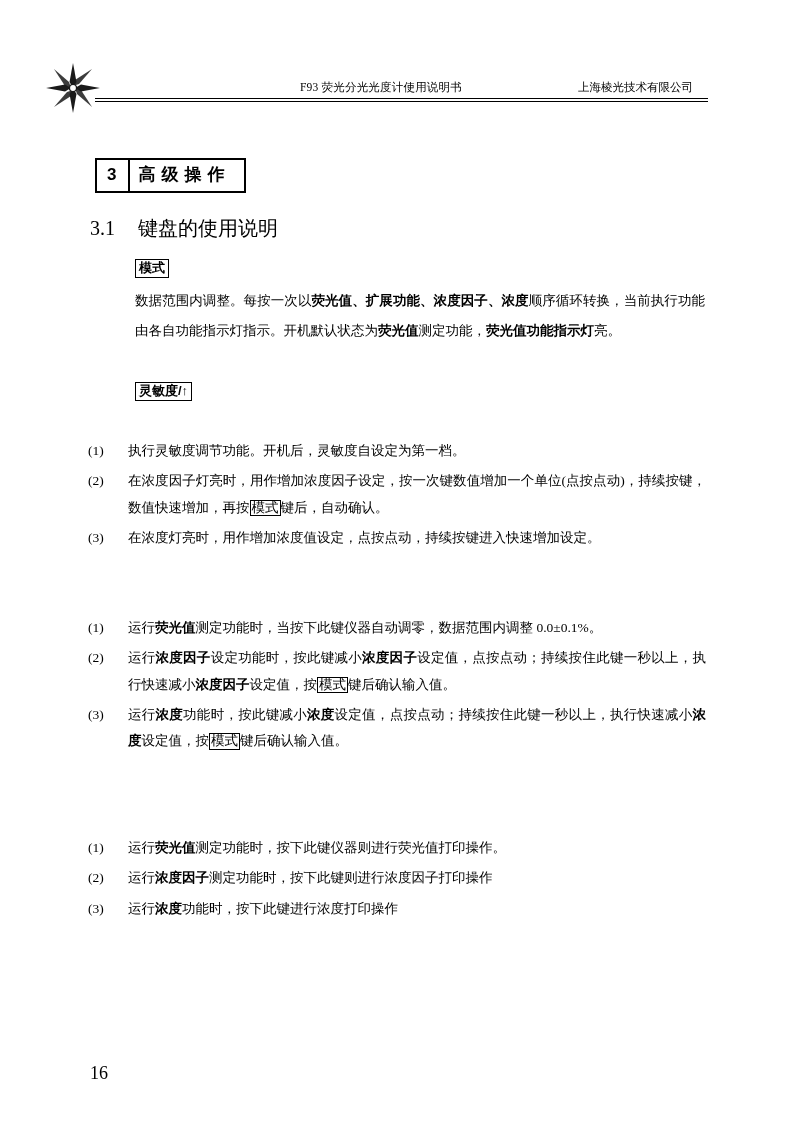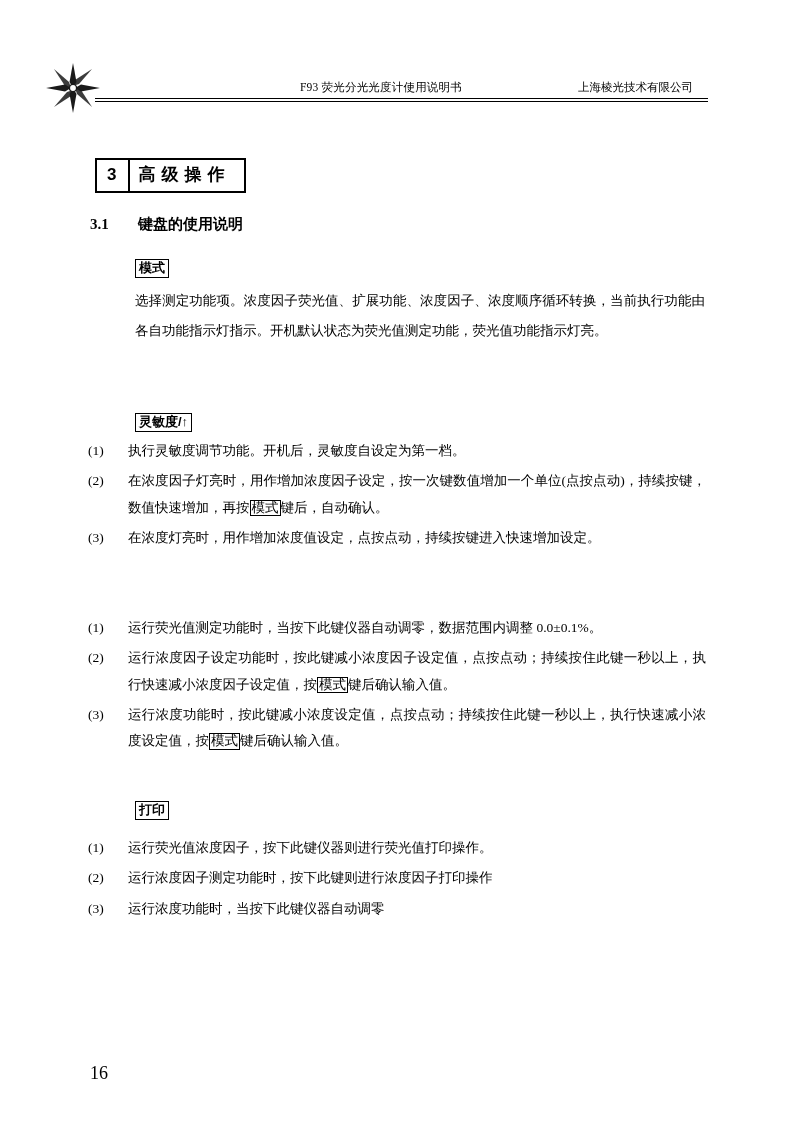--- a/index.html
+++ b/index.html
@@ -103,23 +103,22 @@
     font-weight: bold;
     font-size: 17px;
     letter-spacing: 6px;
   }
 
   
   .section-heading {
     position: absolute;
     left: 90px;
     top: 215px;
-    font-size: 15px;
+    font-size: 20px;
     font-family: "Liberation Sans", "DejaVu Sans", sans-serif;
-    font-weight: bold;
   }
   .section-heading .num {
     display: inline-block;
     width: 48px;
     font-family: "Liberation Serif", "DejaVu Serif", serif;
   }
 
   
   .keybox {
     display: inline-block;
@@ -149,21 +148,21 @@
   .keybox-wrap {
     margin-bottom: 8px;
   }
 
   .para {
     font-size: 13.5px;
     line-height: 2.2;
     text-align: justify;
   }
   .bold {
-    font-weight: normal;
+    font-weight: bold;
   }
 
   
   .nlist {
     font-size: 13.5px;
     line-height: 1.95;
   }
   .nitem {
     display: flex;
     margin-bottom: 4px;
@@ -223,25 +222,25 @@
 
   <div class="section-heading">
     <span class="num">3.1</span><span>键盘的使用说明</span>
   </div>
 
   <div class="block" style="left:135px; top:258px; width:570px;">
     <div class="keybox-wrap">
       <span class="keybox">模式</span>
     </div>
     <div class="para" style="margin-top:8px;">
-      <span class="bind-parts"><span>选择测定功能项。浓度因子</span><span class="bold">荧光值、扩展功能、浓度因子、浓度</span><span>顺序循环转换，当前执行功能由各自功能指示灯指示。开机默认状态为</span><span class="bold">荧光值</span><span>测定功能，</span><span class="bold">荧光值功能指示灯</span><span>亮。</span></span>
-    </div>
-  </div>
-
-  <div class="block" style="left:135px; top:412px; width:570px;">
+      <span class="bind-parts"><span>数据范围内调整。每按一次以</span><span class="bold">荧光值、扩展功能、浓度因子、浓度</span><span>顺序循环转换，当前执行功能由各自功能指示灯指示。开机默认状态为</span><span class="bold">荧光值</span><span>测定功能，</span><span class="bold">荧光值功能指示灯</span><span>亮。</span></span>
+    </div>
+  </div>
+
+  <div class="block" style="left:135px; top:381px; width:570px;">
     <div class="keybox-wrap">
       <span class="keybox">灵敏度/↑</span>
     </div>
   </div>
   <div class="block nlist" style="left:88px; top:438px; width:618px;">
     <div class="nitem">
       <div class="nmark">(1)</div>
       <div class="ntext bind-parts"><span>执行灵敏度调节功能。开机后，灵敏度自设定为第一档。</span></div>
     </div>
     <div class="nitem">
@@ -262,35 +261,30 @@
     <div class="nitem">
       <div class="nmark">(2)</div>
       <div class="ntext bind-parts"><span>运行</span><span class="bold">浓度因子</span><span>设定功能时，按此键减小</span><span class="bold">浓度因子</span><span>设定值，点按点动；持续按住此键一秒以上，执行快速减小</span><span class="bold">浓度因子</span><span>设定值，按</span><span class="keybox-inline">模式</span><span>键后确认输入值。</span></div>
     </div>
     <div class="nitem">
       <div class="nmark">(3)</div>
       <div class="ntext bind-parts"><span>运行</span><span class="bold">浓度</span><span>功能时，按此键减小</span><span class="bold">浓度</span><span>设定值，点按点动；持续按住此键一秒以上，执行快速减小</span><span class="bold">浓度</span><span>设定值，按</span><span class="keybox-inline">模式</span><span>键后确认输入值。</span></div>
     </div>
   </div>
 
-  <div class="block" style="left:135px; top:800px; width:570px;">
-    <div class="keybox-wrap">
-      <span class="keybox">打印</span>
-    </div>
-  </div>
   <div class="block nlist" style="left:88px; top:835px; width:618px;">
     <div class="nitem">
       <div class="nmark">(1)</div>
-      <div class="ntext bind-parts"><span>运行</span><span class="bold">荧光值</span><span>浓度因子，按下此键仪器则进行荧光值打印操作。</span></div>
+      <div class="ntext bind-parts"><span>运行</span><span class="bold">荧光值</span><span>测定功能时，按下此键仪器则进行荧光值打印操作。</span></div>
     </div>
     <div class="nitem">
       <div class="nmark">(2)</div>
       <div class="ntext bind-parts"><span>运行</span><span class="bold">浓度因子</span><span>测定功能时，按下此键则进行浓度因子打印操作</span></div>
     </div>
     <div class="nitem">
       <div class="nmark">(3)</div>
-      <div class="ntext bind-parts"><span>运行</span><span class="bold">浓度</span><span>功能时，当按下此键仪器自动调零</span></div>
+      <div class="ntext bind-parts"><span>运行</span><span class="bold">浓度</span><span>功能时，按下此键进行浓度打印操作</span></div>
     </div>
   </div>
 
   <div class="page-number">16</div>
 
 </div>
 
 </body></html>

